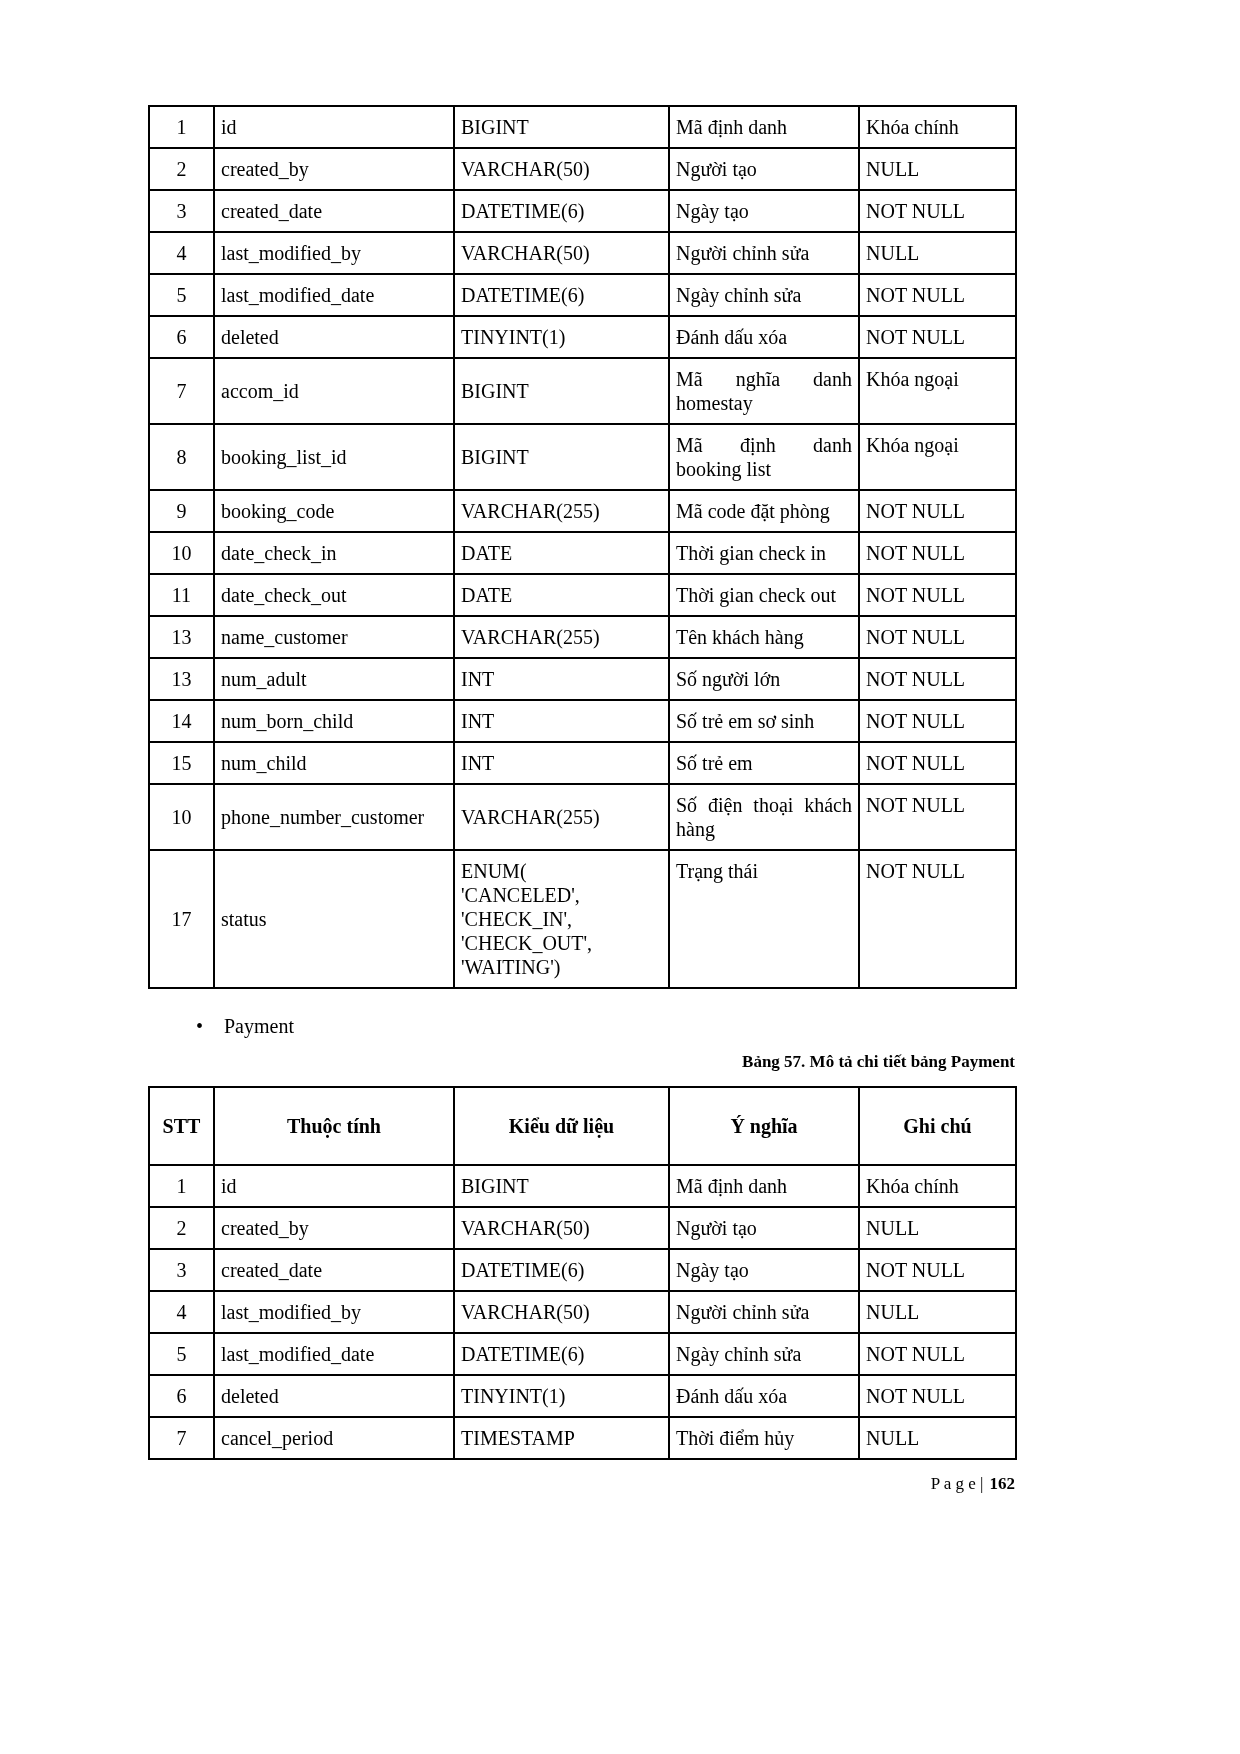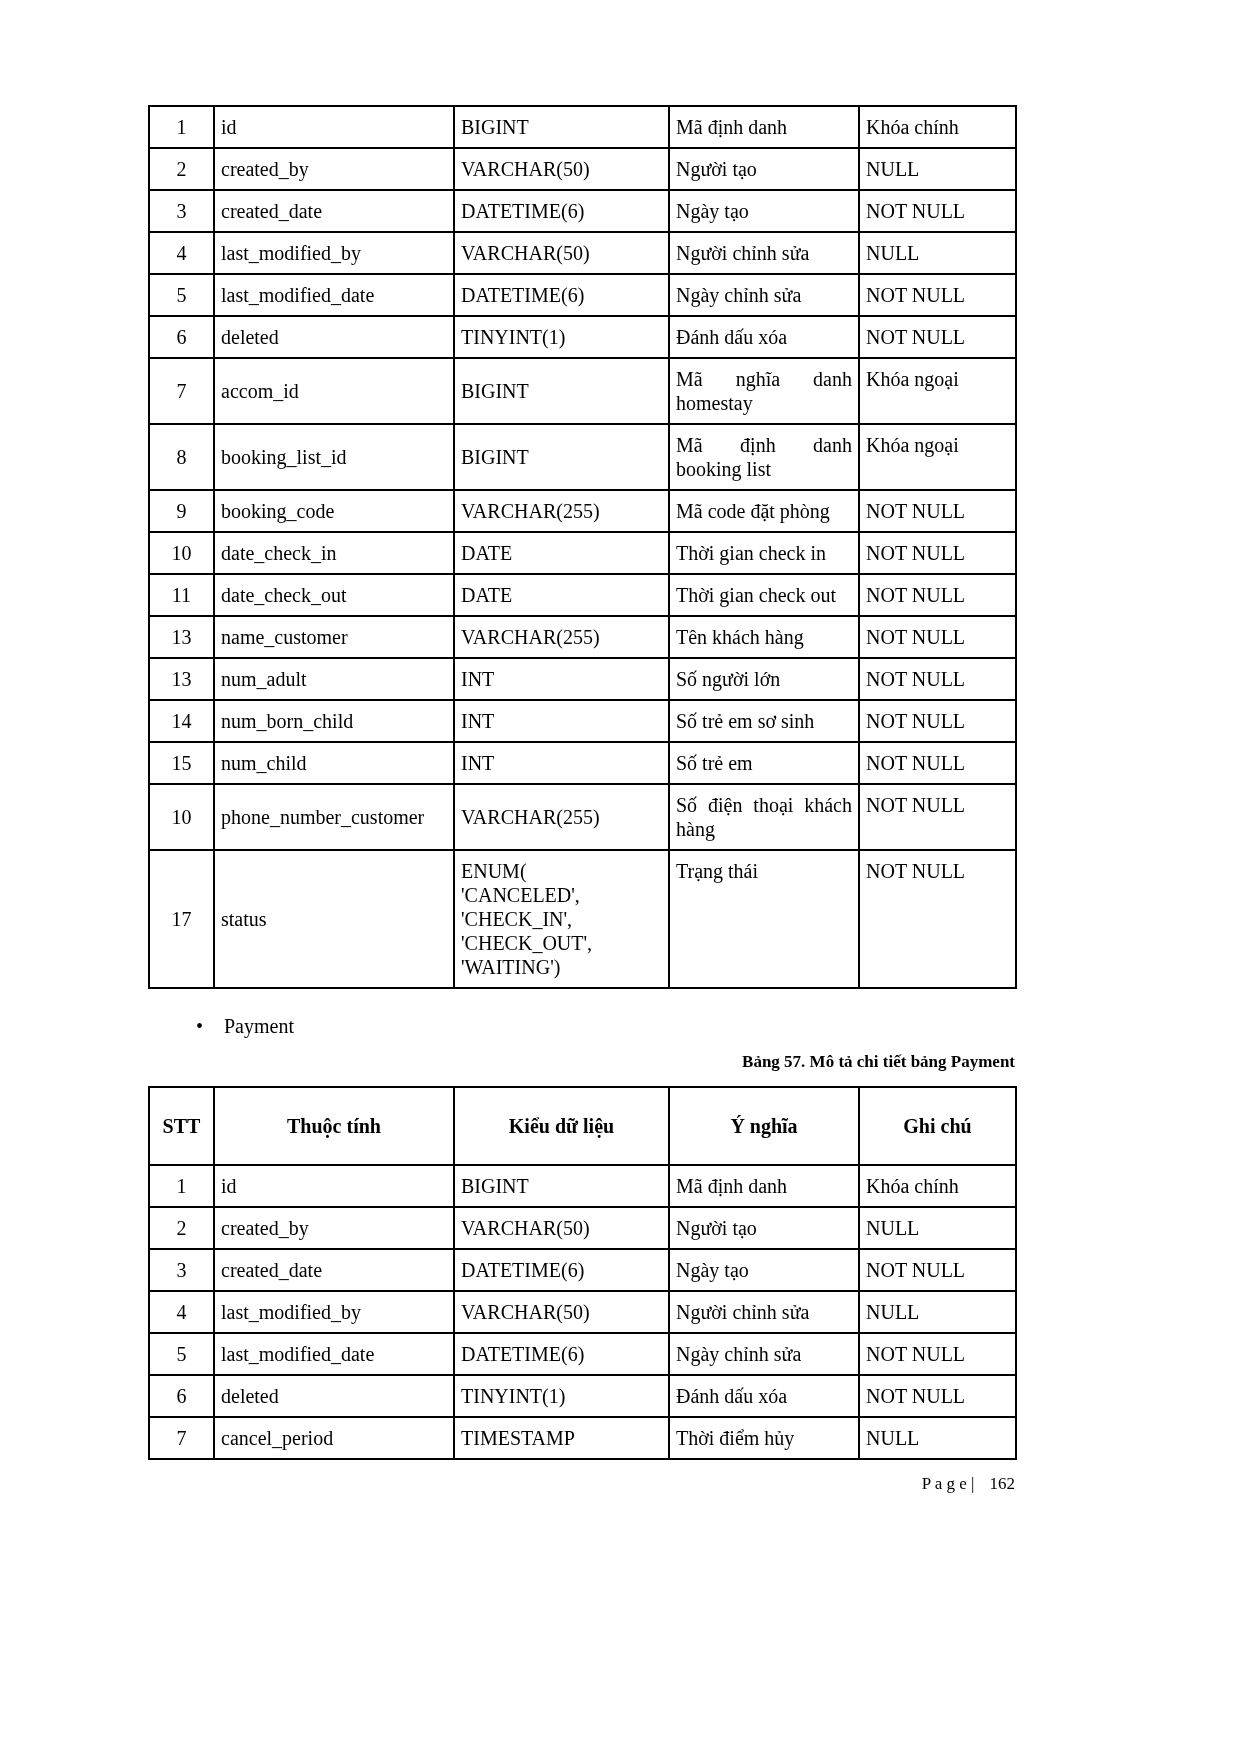--- a/index.html
+++ b/index.html
@@ -65,22 +65,22 @@
     font-size: 17px;
   }
   .footer {
     position: absolute;
     top: 1474px;
     right: 225px;
     font-size: 17px;
     white-space: nowrap;
   }
   .footer .page-num {
-    font-weight: normal;
-    margin-left: 15px;
+    font-weight: bold;
+    margin-left: 6px;
   }
 </style>
 </head>
 <body>
 
 <div class="page">
   <div class="content">
 
     <table class="db-table">
       <colgroup>

